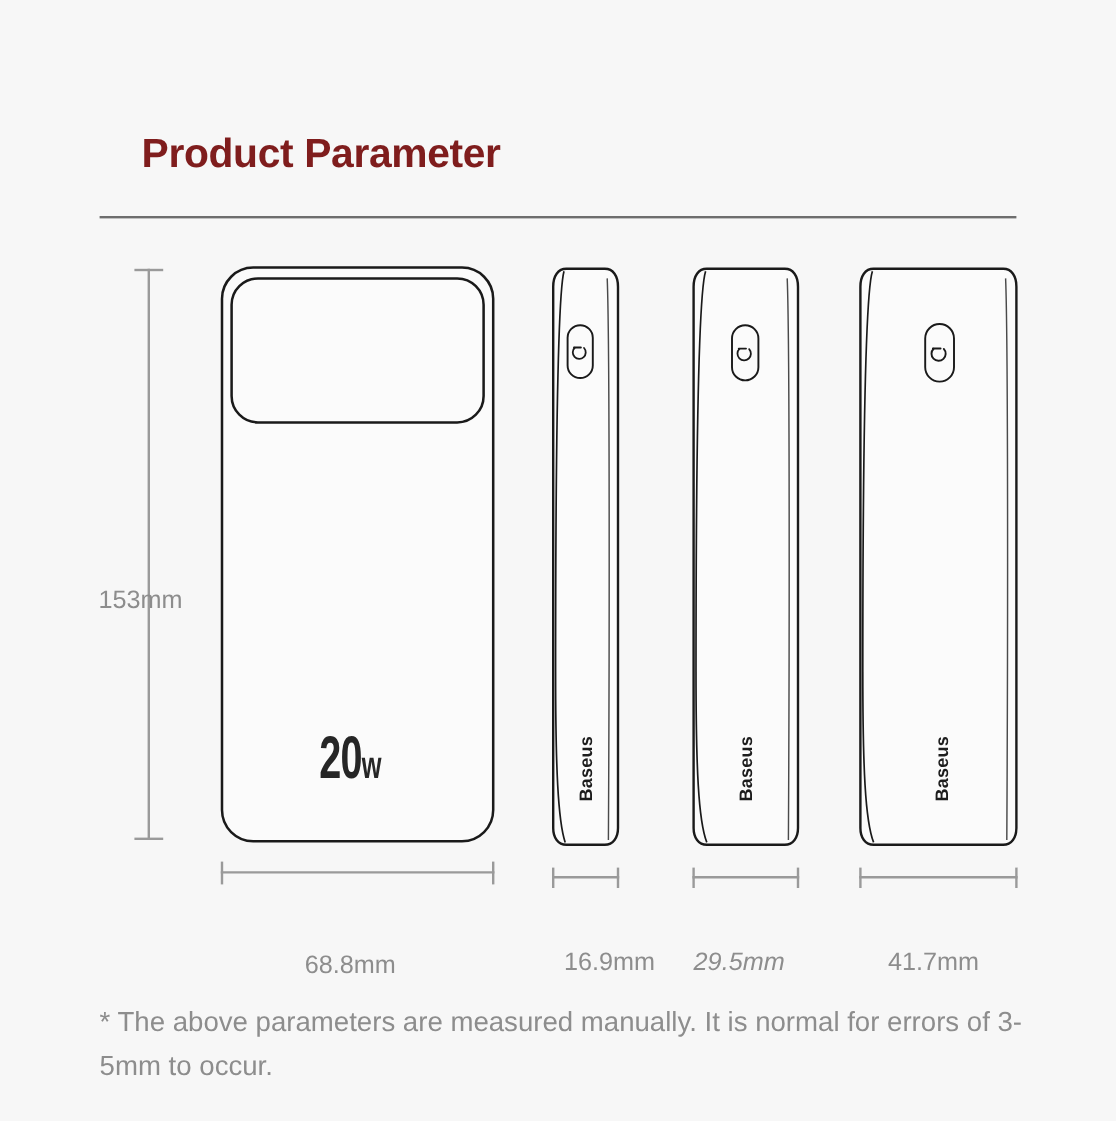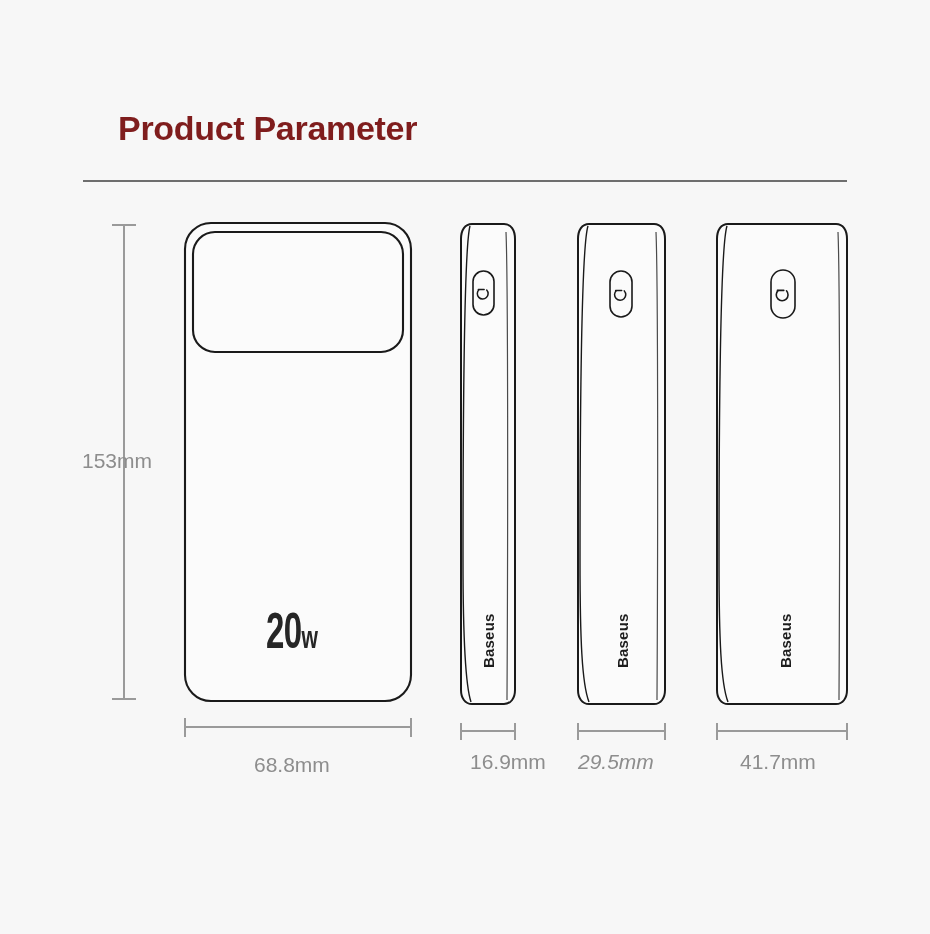--- a/index.html
+++ b/index.html
@@ -52,20 +52,21 @@
     height: 934px;
   }
 
   
   .dim-label {
     position: absolute;
     color: #8d8d8d;
     font-size: 21px;
     line-height: 26px;
     white-space: nowrap;
+    margin-top: 40px;
   }
   .dim-v-label {
     left: 82px;
     top: 448px;
   }
   .dim-label-main {
     left: 254px;
     top: 752px;
   }
   .dim-label-a {
@@ -259,14 +260,15 @@
   <div class="brand brand-a">Baseus</div>
   <div class="brand brand-b">Baseus</div>
   <div class="brand brand-c">Baseus</div>
 
   <div class="dim-label dim-v-label">153mm</div>
   <div class="dim-label dim-label-main">68.8mm</div>
   <div class="dim-label dim-label-a">16.9mm</div>
   <div class="dim-label dim-label-b">29.5mm</div>
   <div class="dim-label dim-label-c">41.7mm</div>
 
+  <div class="footnote">* The above parameters are measured manually. It is normal for errors of 3-5mm to occur.</div>
 
 </div>
 
 </body></html>

